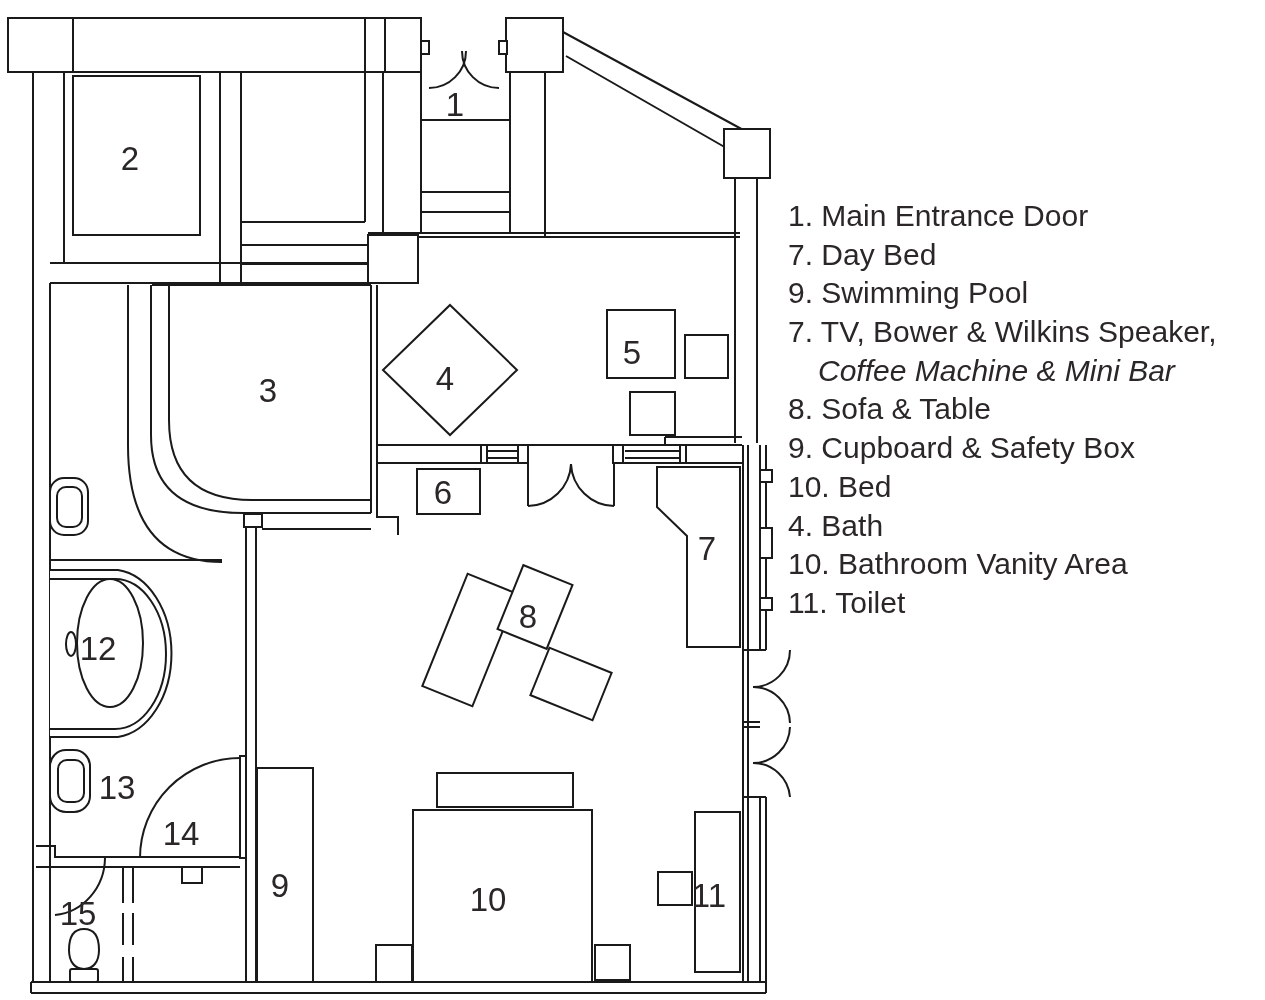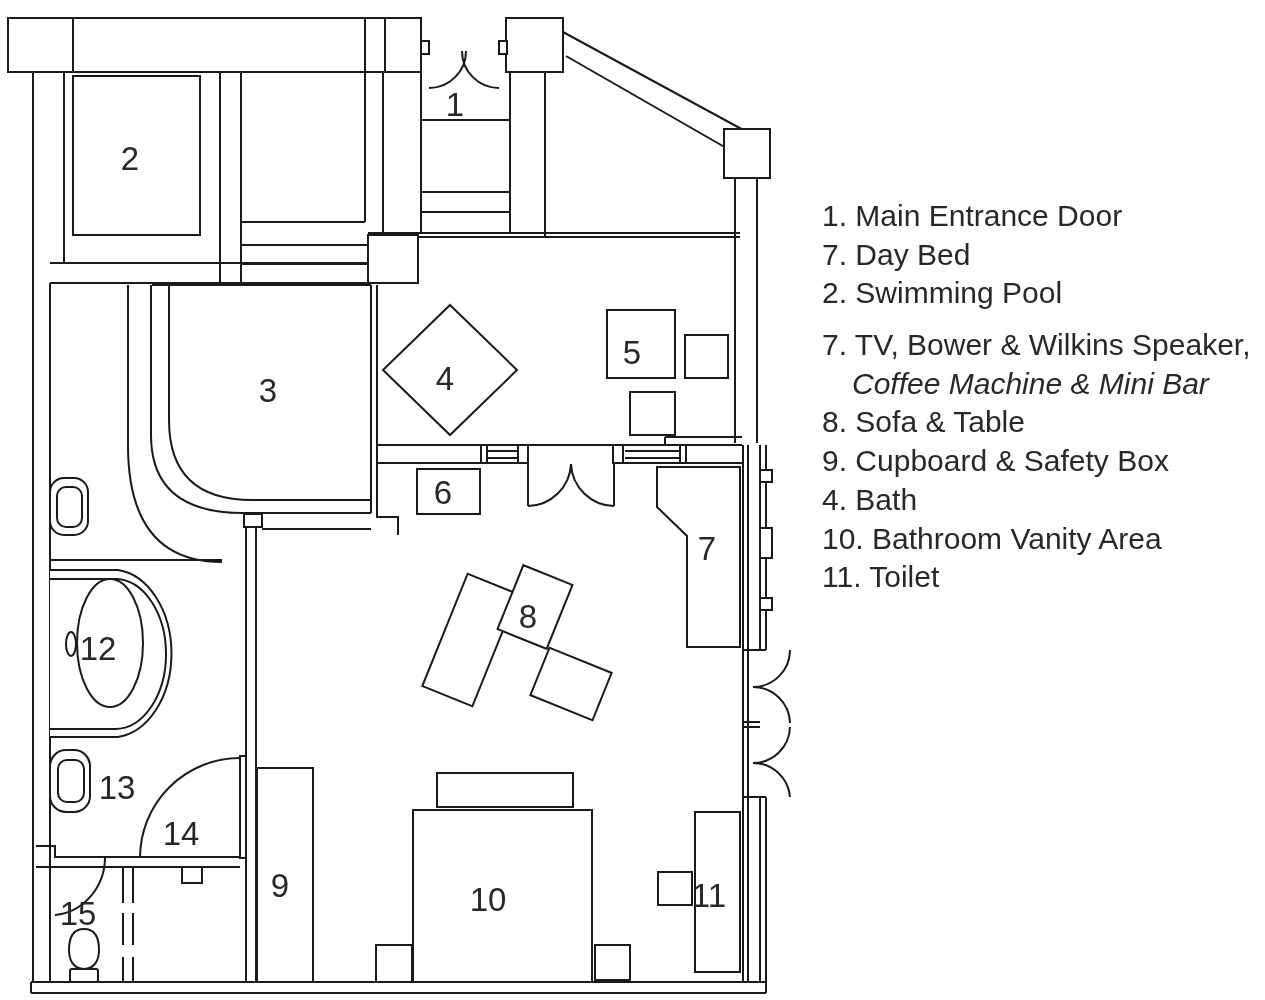--- a/index.html
+++ b/index.html
@@ -1,24 +1,24 @@
 <!DOCTYPE html>
 <html><head>
 <meta charset="utf-8">
 <style>
   html,body{margin:0;padding:0;background:#ffffff;}
   body{width:1265px;height:1000px;position:relative;overflow:hidden;
        font-family:"Liberation Sans",sans-serif;}
   .plan-wrap{position:absolute;left:0;top:0;width:800px;height:1000px;}
   svg{display:block;}
   svg text{font-family:"Liberation Sans",sans-serif;font-size:33px;fill:#2b2728;}
-  .legend{position:absolute;left:822px;top:197px;color:#2b2728;
+  .legend{position:absolute;left:788px;top:197px;color:#2b2728;
           font-size:30px;line-height:38.7px;white-space:nowrap;}
   .legend-line{height:38.7px;}
-  .legend-line.gap{margin-top:13px;}
+  .legend-line.gap{margin-top:0;}
   .legend-line.cont{padding-left:30px;font-style:italic;}
 </style>
 </head>
 <body>
 
 <div class="plan-wrap">
 <svg width="800" height="1000" viewBox="0 0 800 1000">
 
   <g stroke="#1a1a1a" stroke-width="2" fill="none">
 
@@ -147,21 +147,22 @@
     <text x="117" y="799">13</text>
     <text x="181" y="845">14</text>
     <text x="78" y="925">15</text>
   </g>
 </svg>
 </div>
 
 <div class="legend">
   <div class="legend-line">1. Main Entrance Door</div>
   <div class="legend-line">7. Day Bed</div>
-  <div class="legend-line">2. Swimming Pool</div>
+  <div class="legend-line">9. Swimming Pool</div>
   <div class="legend-line gap">7. TV, Bower &amp; Wilkins Speaker,</div>
   <div class="legend-line cont">Coffee Machine &amp; Mini Bar</div>
   <div class="legend-line">8. Sofa &amp; Table</div>
   <div class="legend-line">9. Cupboard &amp; Safety Box</div>
+  <div class="legend-line">10. Bed</div>
   <div class="legend-line">4. Bath</div>
   <div class="legend-line">10. Bathroom Vanity Area</div>
   <div class="legend-line">11. Toilet</div>
 </div>
 
 </body></html>

